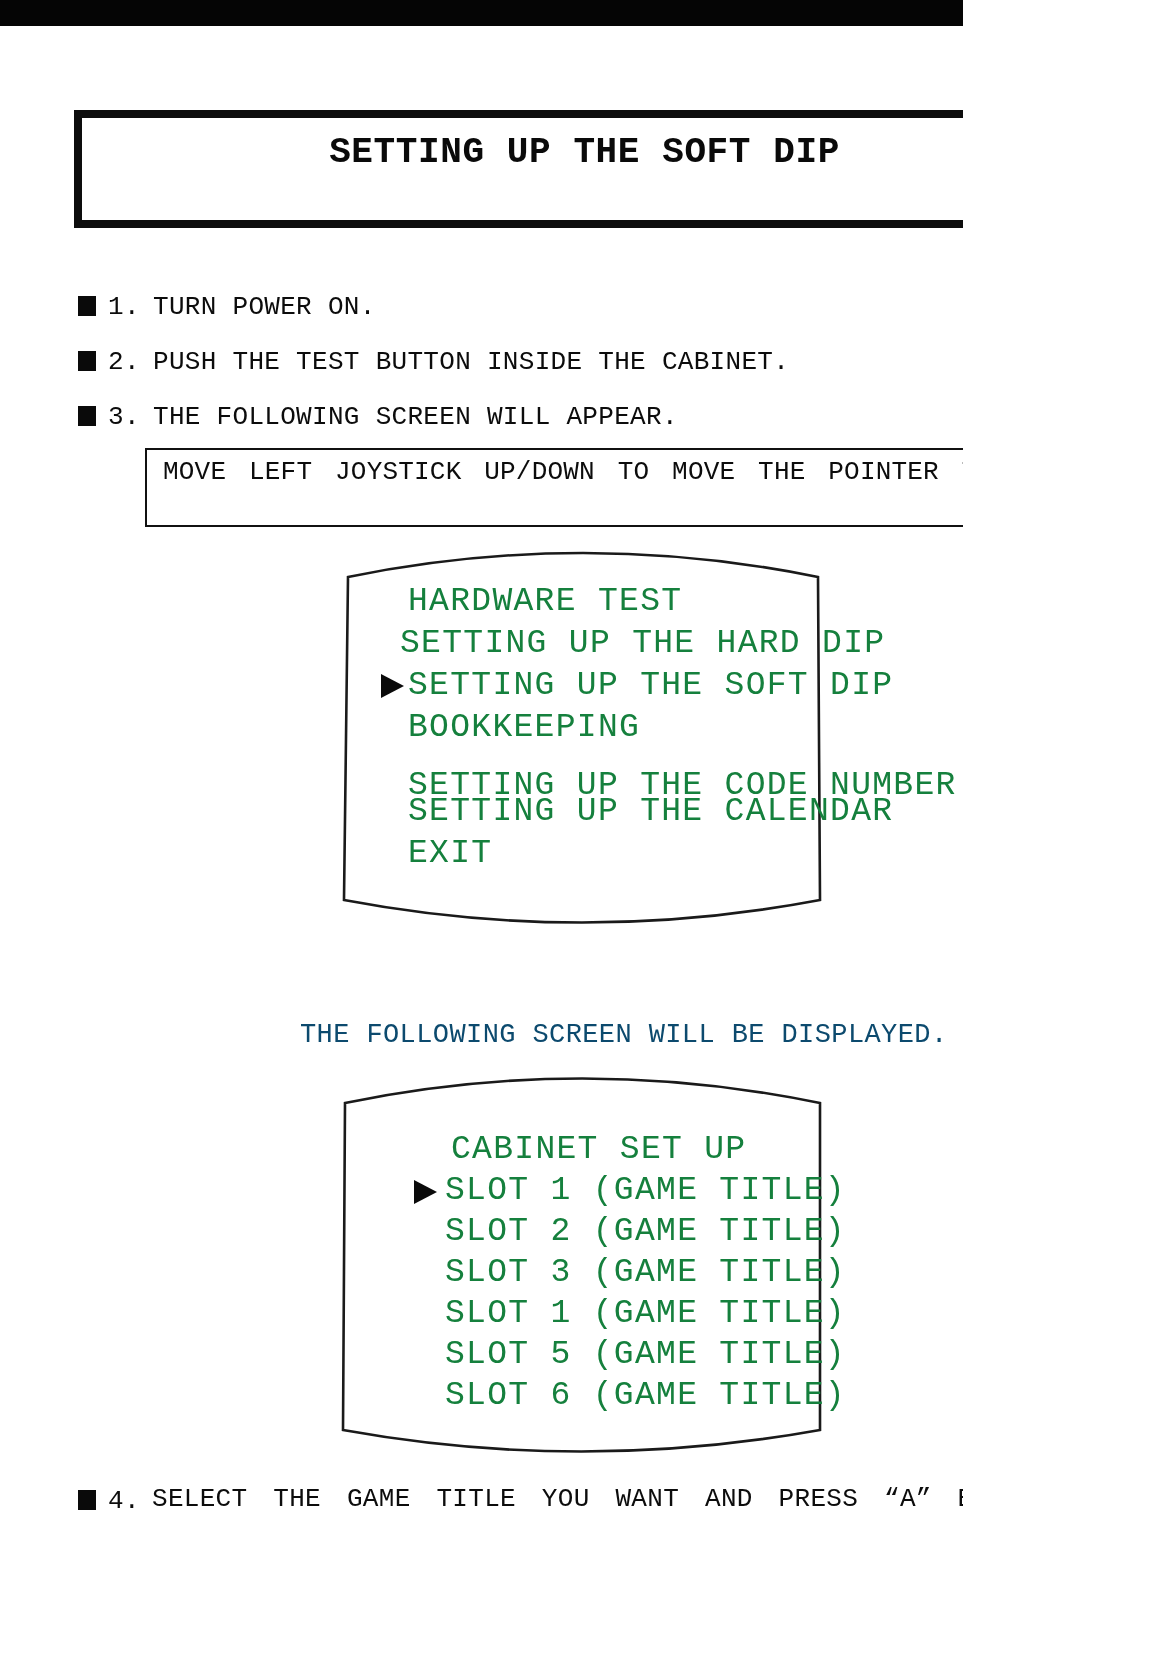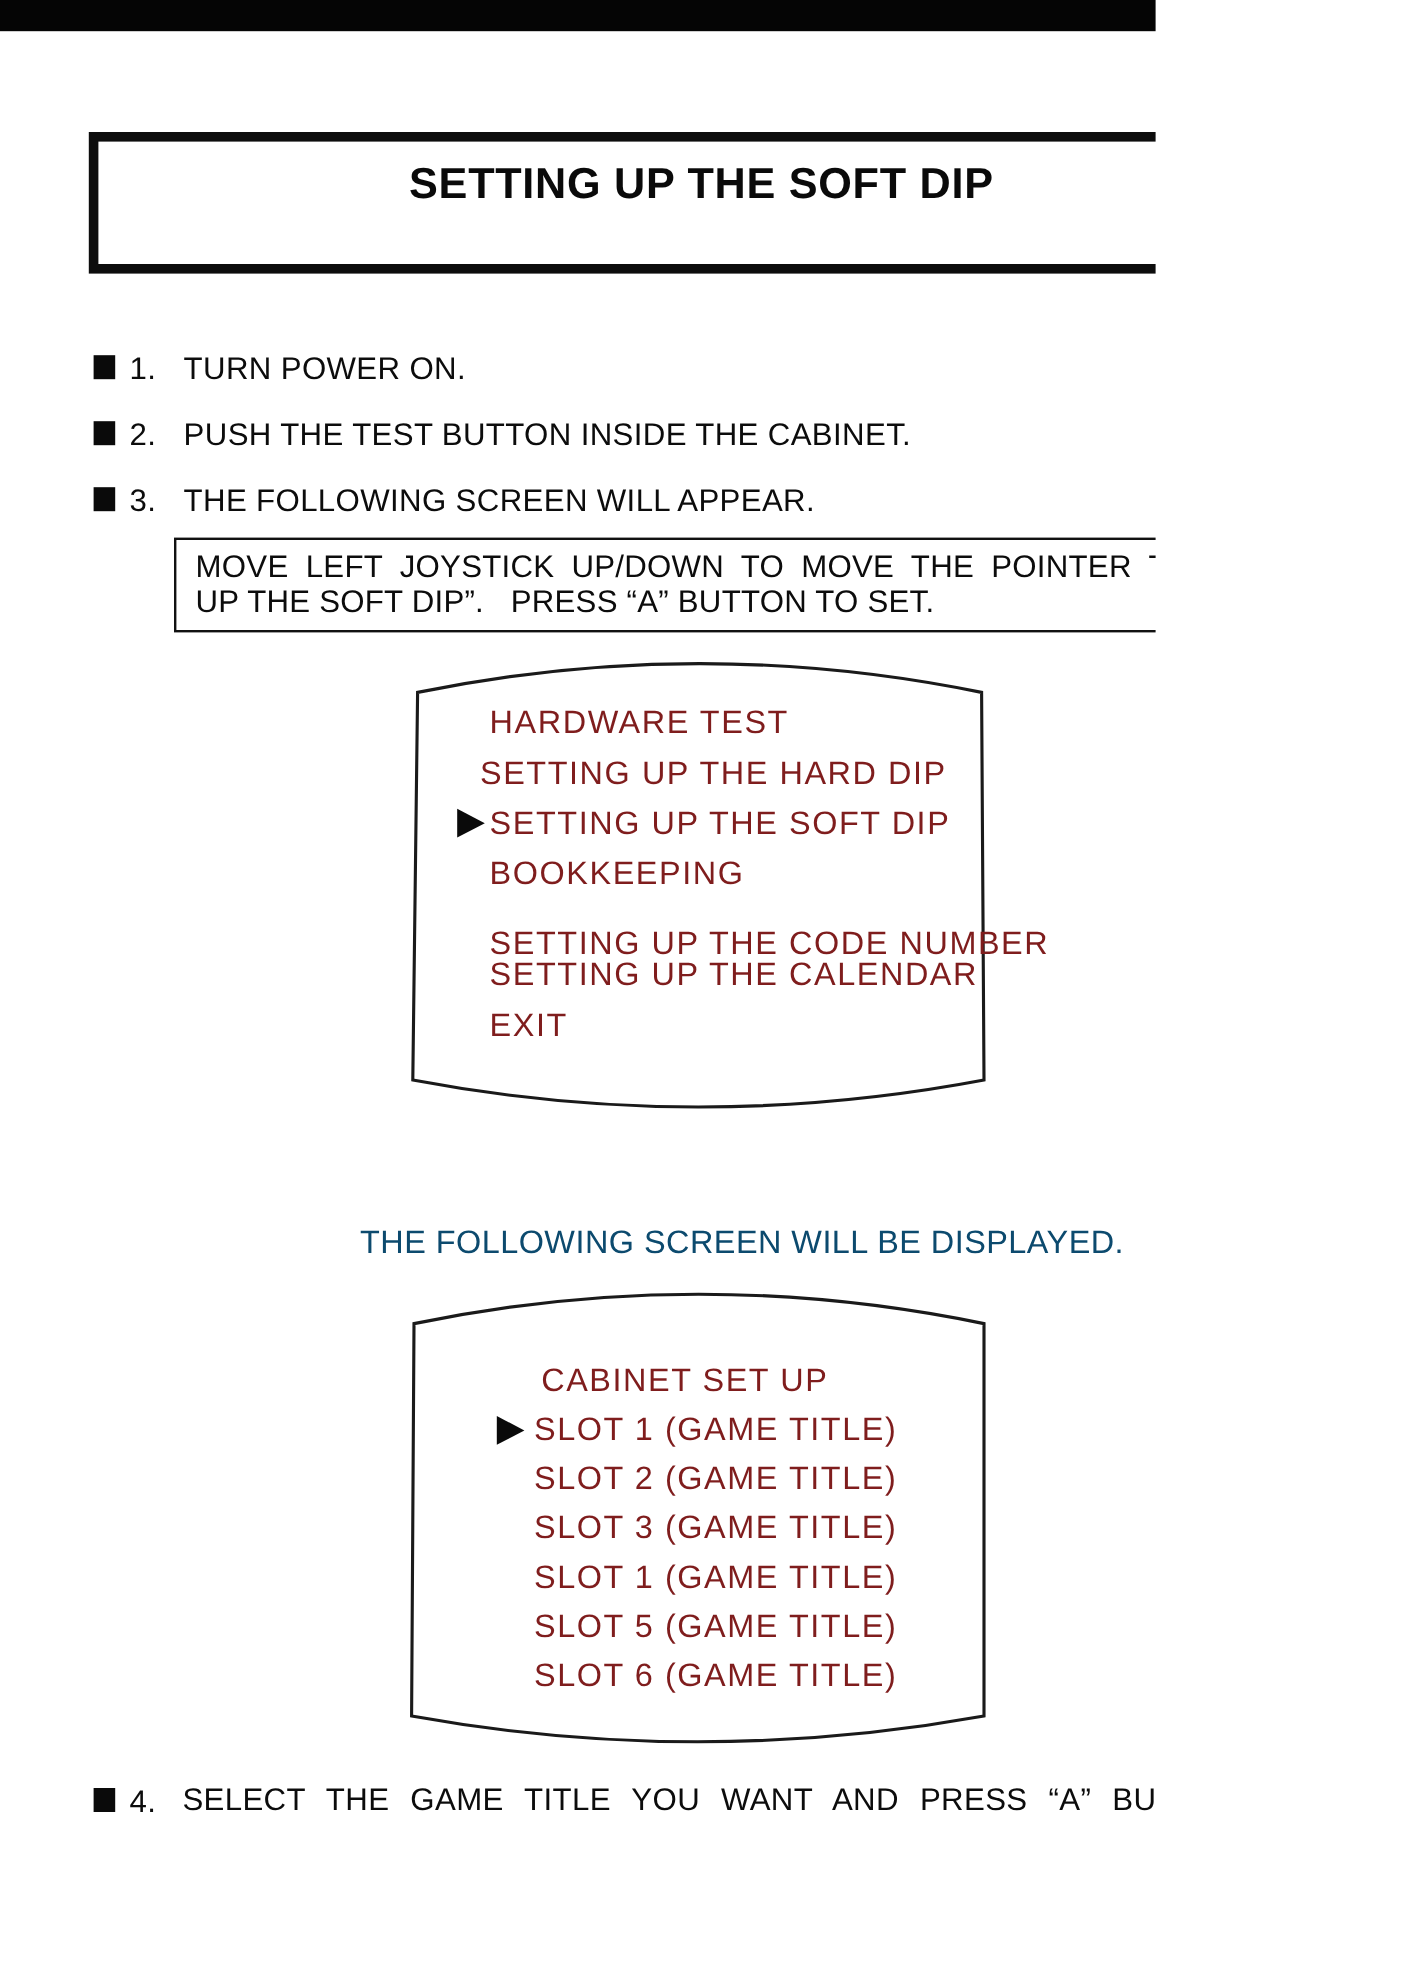--- a/index.html
+++ b/index.html
@@ -1,21 +1,21 @@
 <!DOCTYPE html>
 <html><head>
 <meta charset="utf-8">
 <style>
   html, body { margin: 0; padding: 0; background: #ffffff; }
   .page {
     position: relative;
     width: 963px;
     height: 1654px;
     background: #ffffff;
-    font-family: Liberation Sans, sans-serif;
+    font-family: Liberation Mono, monospace;
     color: #0c0c0c;
     overflow: hidden;
   }
   .abs { position: absolute; }
   
   .topbar { left: 0; top: 0; width: 1171px; height: 26px; background: #050505; }
   
   .title-box {
     left: 74px; top: 110px; width: 1021px; height: 118px;
     border: 8px solid #0d0d0d; box-sizing: border-box;
@@ -33,21 +33,21 @@
   .note-box {
     left: 145px; top: 448px; width: 892px; height: 79px;
     border: 2px solid #111; box-sizing: border-box;
     padding: 8px 16px 0 16px;
   }
   .note-line1 { font-size: 26px; line-height: 29px; letter-spacing: 0.2px; word-spacing: 7px; white-space: pre; }
   .note-line2 { font-size: 26px; line-height: 29px; letter-spacing: 0.2px; white-space: pre; }
   
   .crt-svg { left: 0; top: 0; width: 1171px; height: 1654px; }
   
-  .scr-line { font-size: 27px; letter-spacing: 1.3px; line-height: 32px; white-space: nowrap; color: #7f1d1d; }
+  .scr-line { font-size: 33px; letter-spacing: 1.3px; line-height: 32px; white-space: nowrap; color: #15803d; }
   
   .pointer {
     width: 0; height: 0;
     border-top: 12px solid transparent;
     border-bottom: 12px solid transparent;
     border-left: 23px solid #0a0a0a;
   }
   .between-text {
     left: 300px; top: 1020px; width: 570px;
     text-align: left; font-size: 27px; letter-spacing: 0.4px; line-height: 30px;
@@ -80,21 +80,20 @@
   <div class="abs bullet" style="left:78px; top:351px;"></div>
   <div class="abs step-num" style="left:108px; top:347px;">2.</div>
   <div class="abs step-text" style="left:153px; top:347px;">PUSH THE TEST BUTTON INSIDE THE CABINET.</div>
 
   <div class="abs bullet" style="left:78px; top:406px;"></div>
   <div class="abs step-num" style="left:108px; top:402px;">3.</div>
   <div class="abs step-text" style="left:153px; top:402px;">THE FOLLOWING SCREEN WILL APPEAR.</div>
 
   <div class="abs note-box">
     <div class="note-line1">MOVE LEFT JOYSTICK UP/DOWN TO MOVE THE POINTER TO “SETTING</div>
-    <div class="note-line2">UP THE SOFT DIP”.   PRESS “A” BUTTON TO SET.</div>
   </div>
 
   <svg class="abs crt-svg" viewBox="0 0 1171 1654">
     <path d="M 348,577 Q 583,529 818,577 L 820,900 Q 582,945 344,900 Z" fill="none" stroke="#1a1a1a" stroke-width="2.6"></path>
     <path d="M 345,1103 Q 582,1054 820,1103 L 820,1430 Q 581,1473 343,1430 Z" fill="none" stroke="#1a1a1a" stroke-width="2.6"></path>
   </svg>
 
   <div class="abs scr-line" style="left:408px; top:586px;">HARDWARE TEST</div>
   <div class="abs scr-line" style="left:400px; top:628px;">SETTING UP THE HARD DIP</div>
   <div class="abs pointer" style="left:381px; top:674px;"></div>

